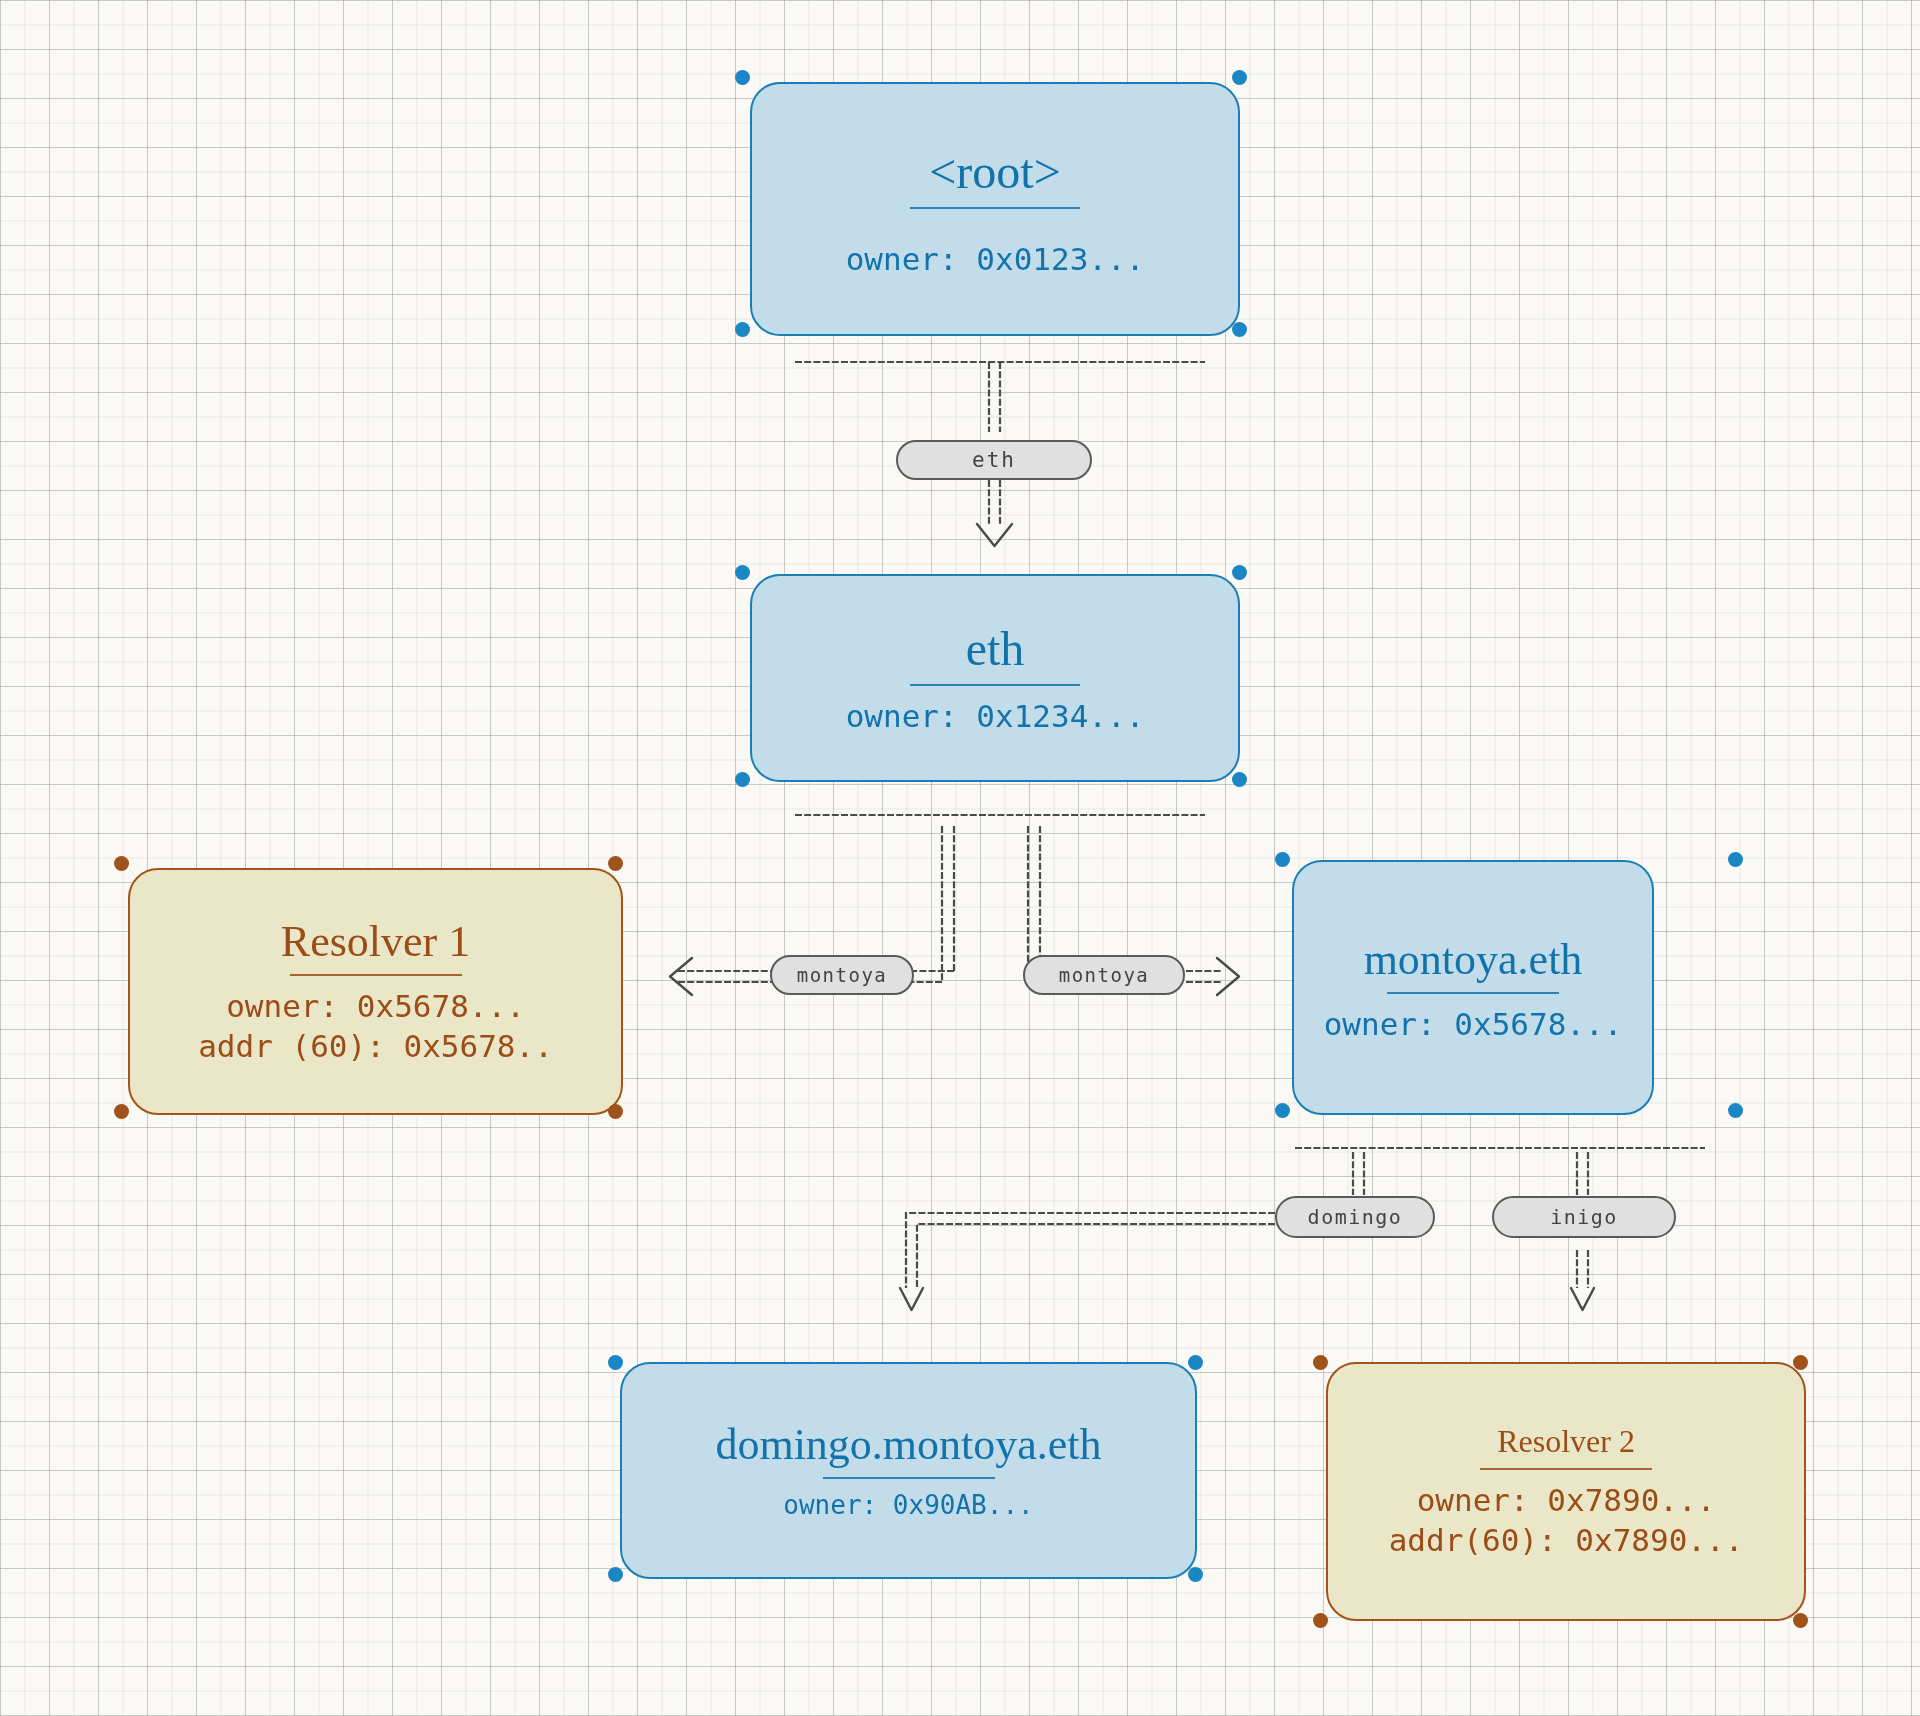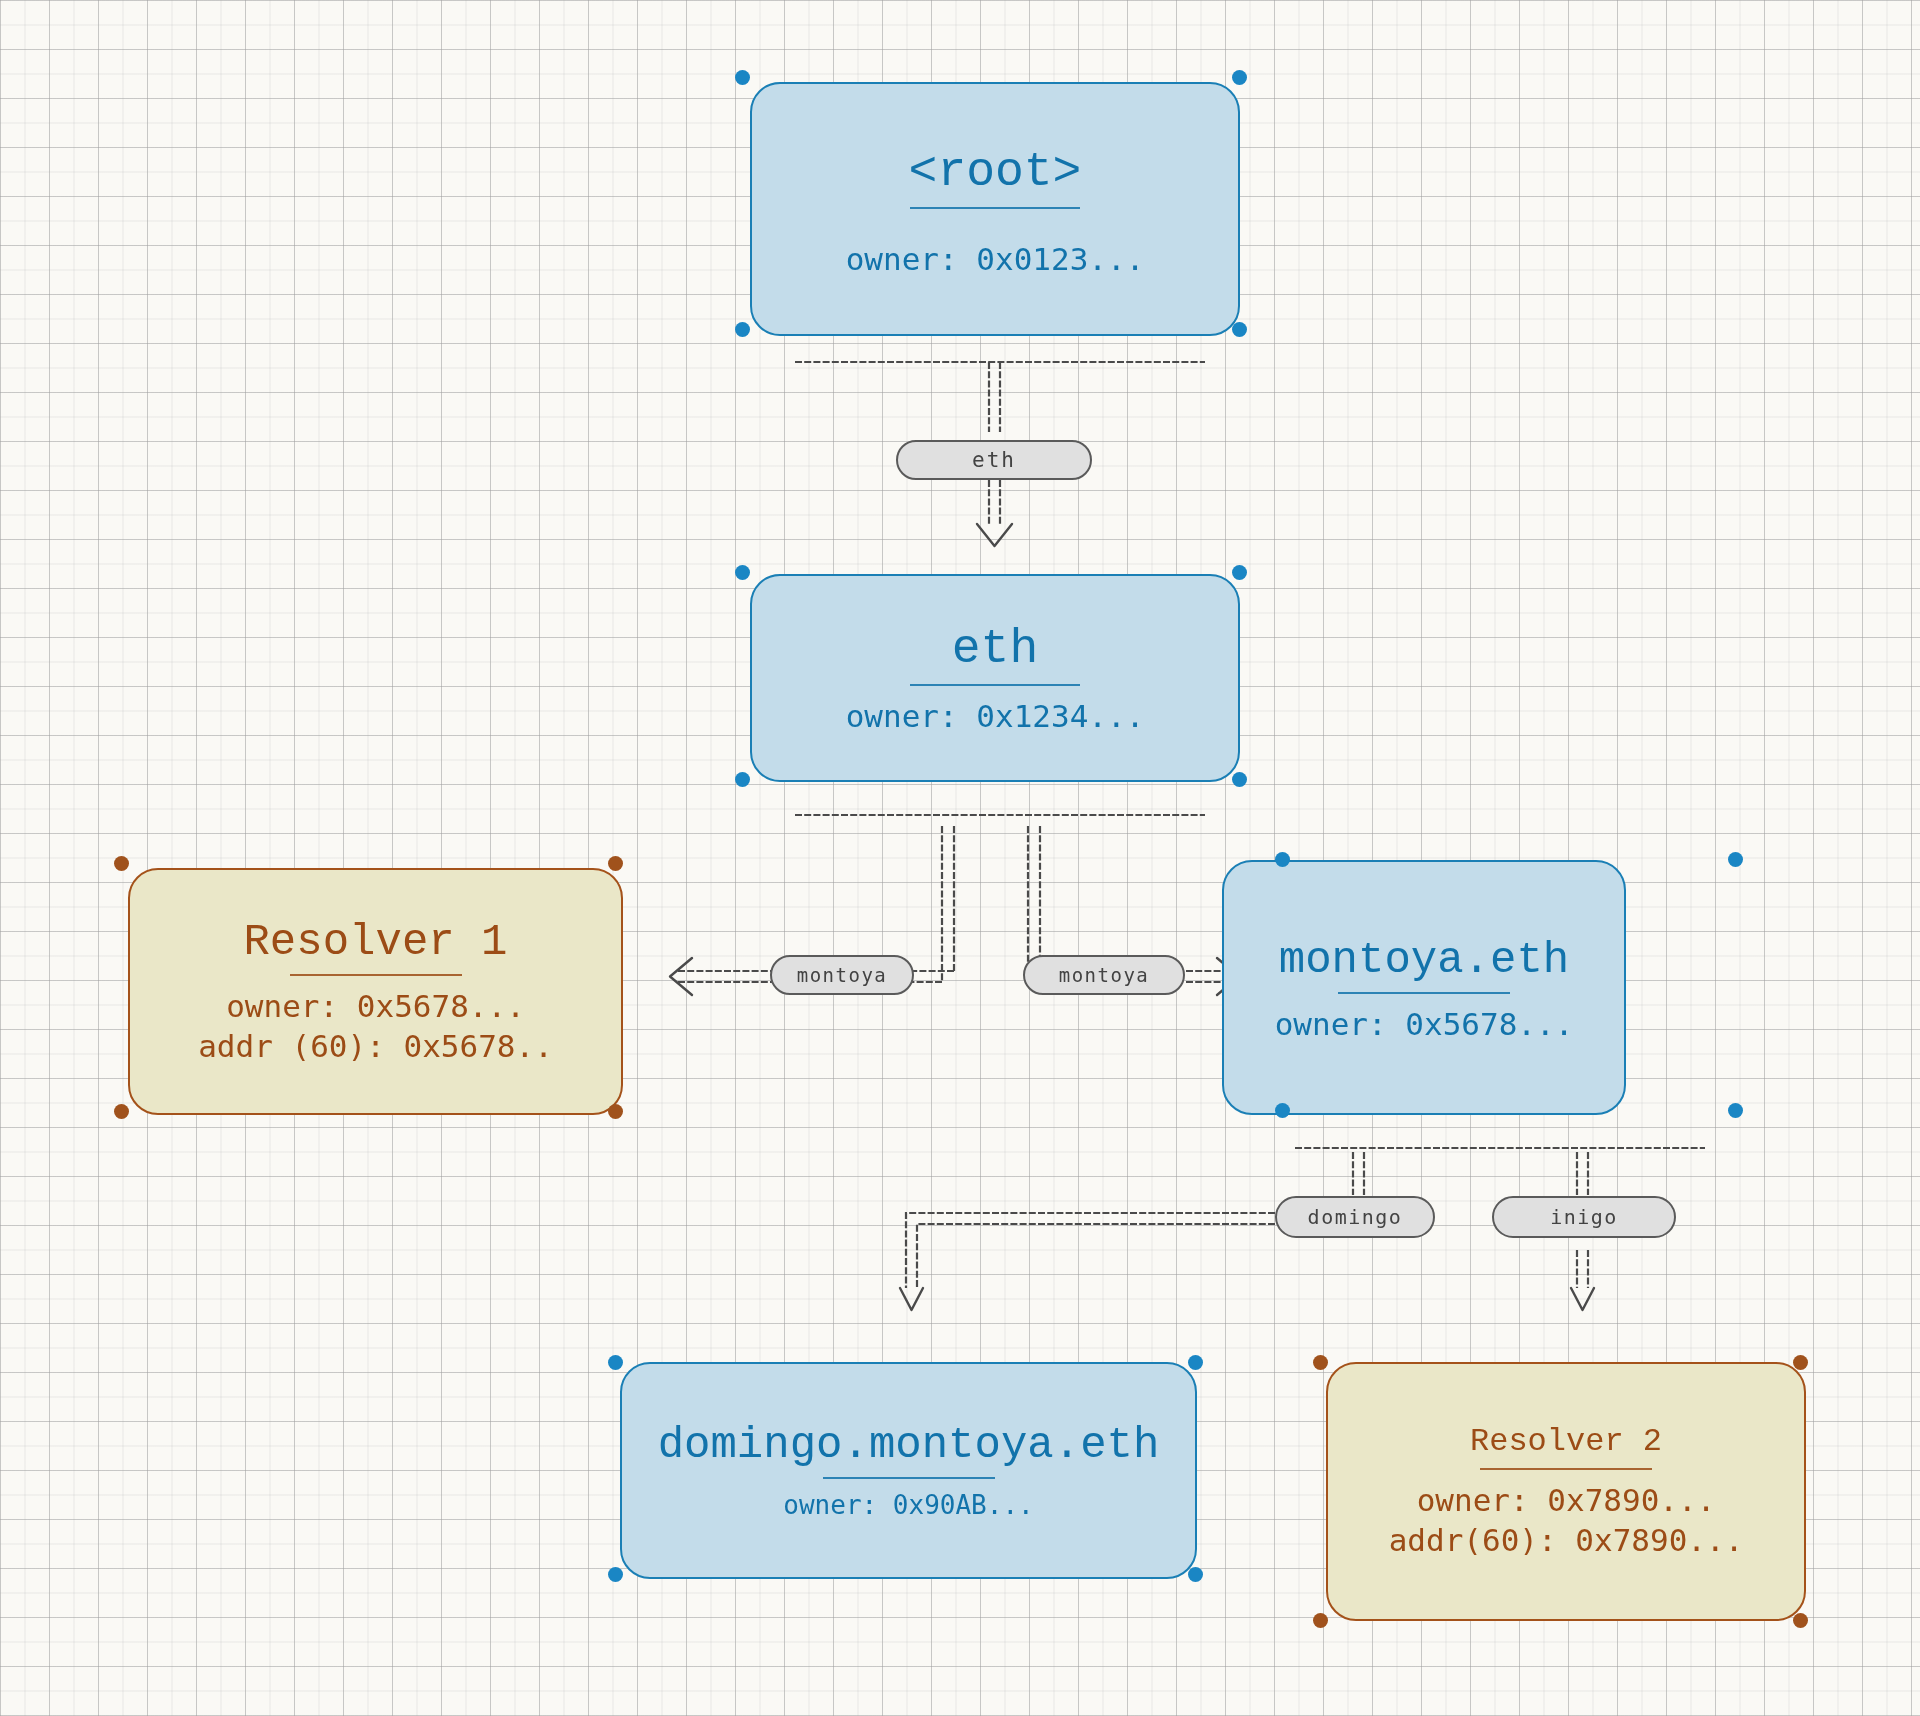--- a/index.html
+++ b/index.html
@@ -41,21 +41,21 @@
   }
   .node.blue {
     background: #c3dcea;
     border: 2.5px solid #1a7fb5;
   }
   .node.tan {
     background: #eae7c8;
     border: 2.5px solid #a4521a;
   }
   .node .title {
-    font-family: Liberation Mono, monospace;
+    font-family: Liberation Serif, serif;
     font-weight: 400;
     line-height: 1.05;
     white-space: nowrap;
   }
   .node.blue .title { color: #1273ab; }
   .node.tan  .title { color: #9c4c16; }
 
   .node .rule {
     height: 0;
     border-top: 2px solid currentColor;
@@ -216,21 +216,21 @@
     <div class="attrs" style="font-size:31px;">
       <div>owner: 0x5678...</div>
       <div>addr (60): 0x5678..</div>
     </div>
   </div>
   <div class="handle tan" style="left:114px; top:856px;"></div>
   <div class="handle tan" style="left:608px; top:856px;"></div>
   <div class="handle tan" style="left:114px; top:1104px;"></div>
   <div class="handle tan" style="left:608px; top:1104px;"></div>
 
-  <div class="node blue" style="left:1222px; top:860px; width:404px; height:255px;">
+  <div class="node blue" style="left:1292px; top:860px; width:362px; height:255px;">
     <div class="title" style="font-size:44px; margin-top:6px;">montoya.eth</div>
     <div class="rule" style="width:172px;"></div>
     <div class="attrs" style="font-size:31px;">
       <div>owner: 0x5678...</div>
     </div>
   </div>
   <div class="handle blue" style="left:1275px; top:852px;"></div>
   <div class="handle blue" style="left:1728px; top:852px;"></div>
   <div class="handle blue" style="left:1275px; top:1103px;"></div>
   <div class="handle blue" style="left:1728px; top:1103px;"></div>

